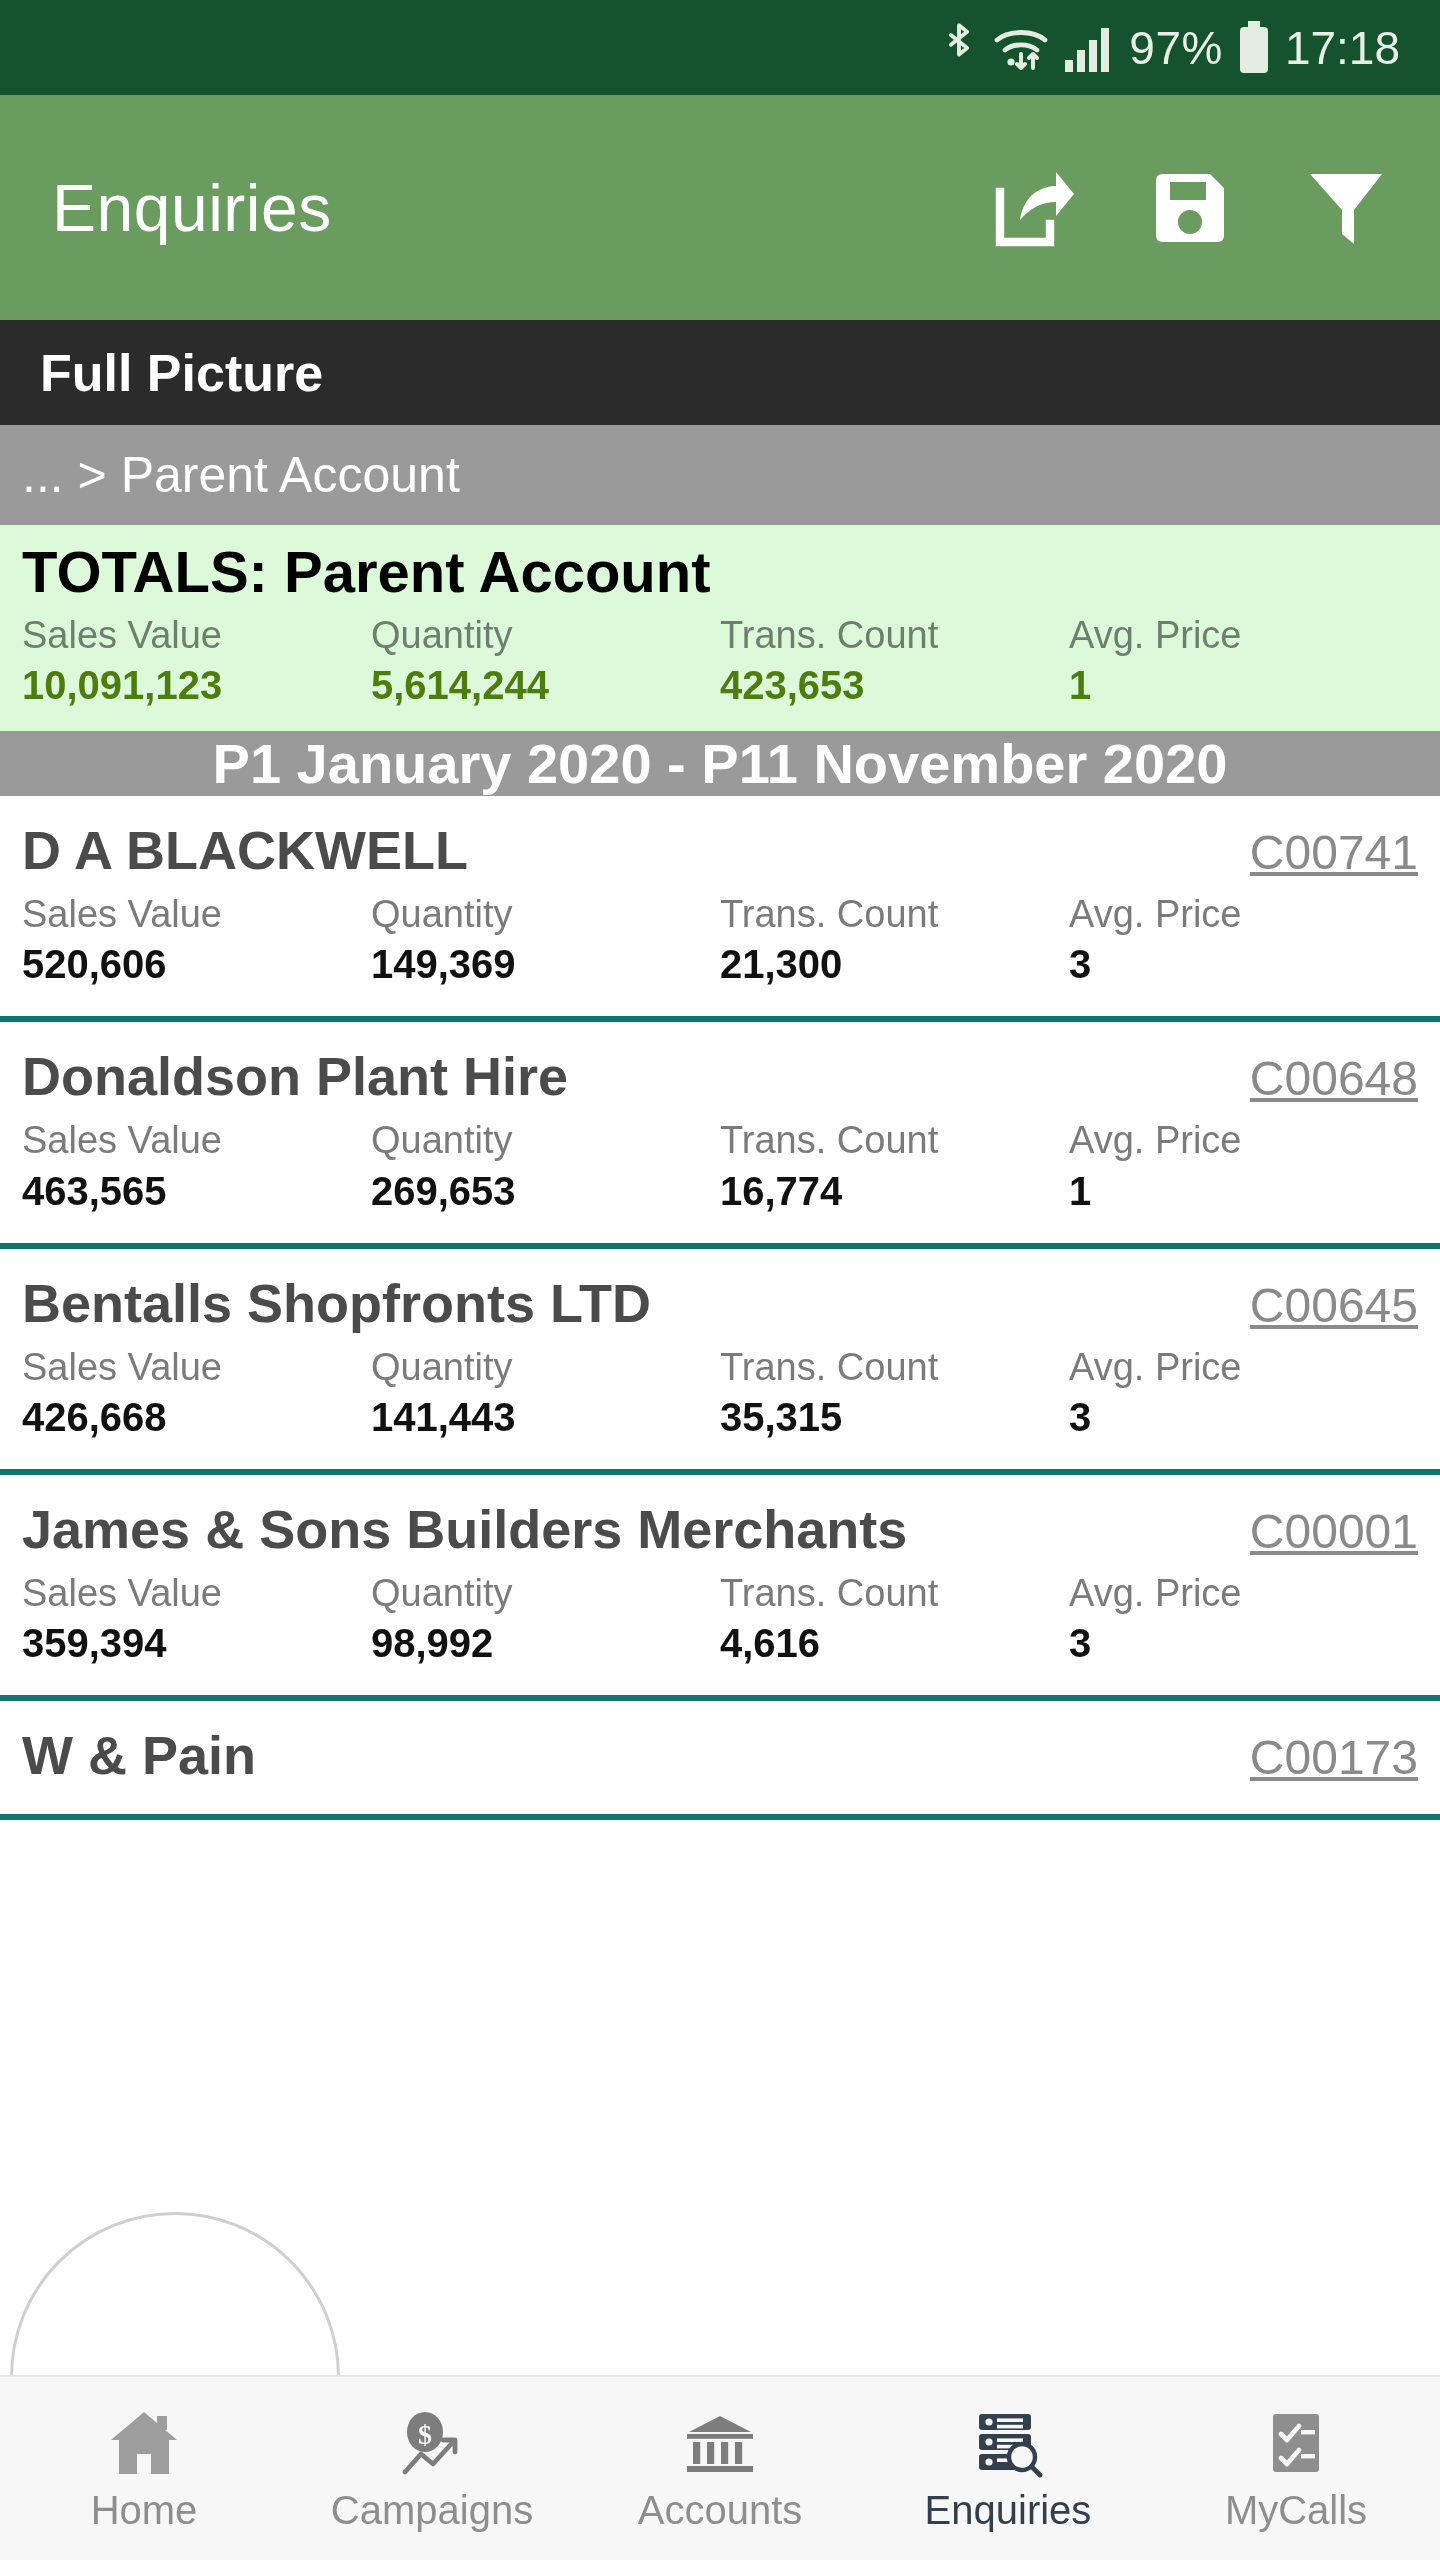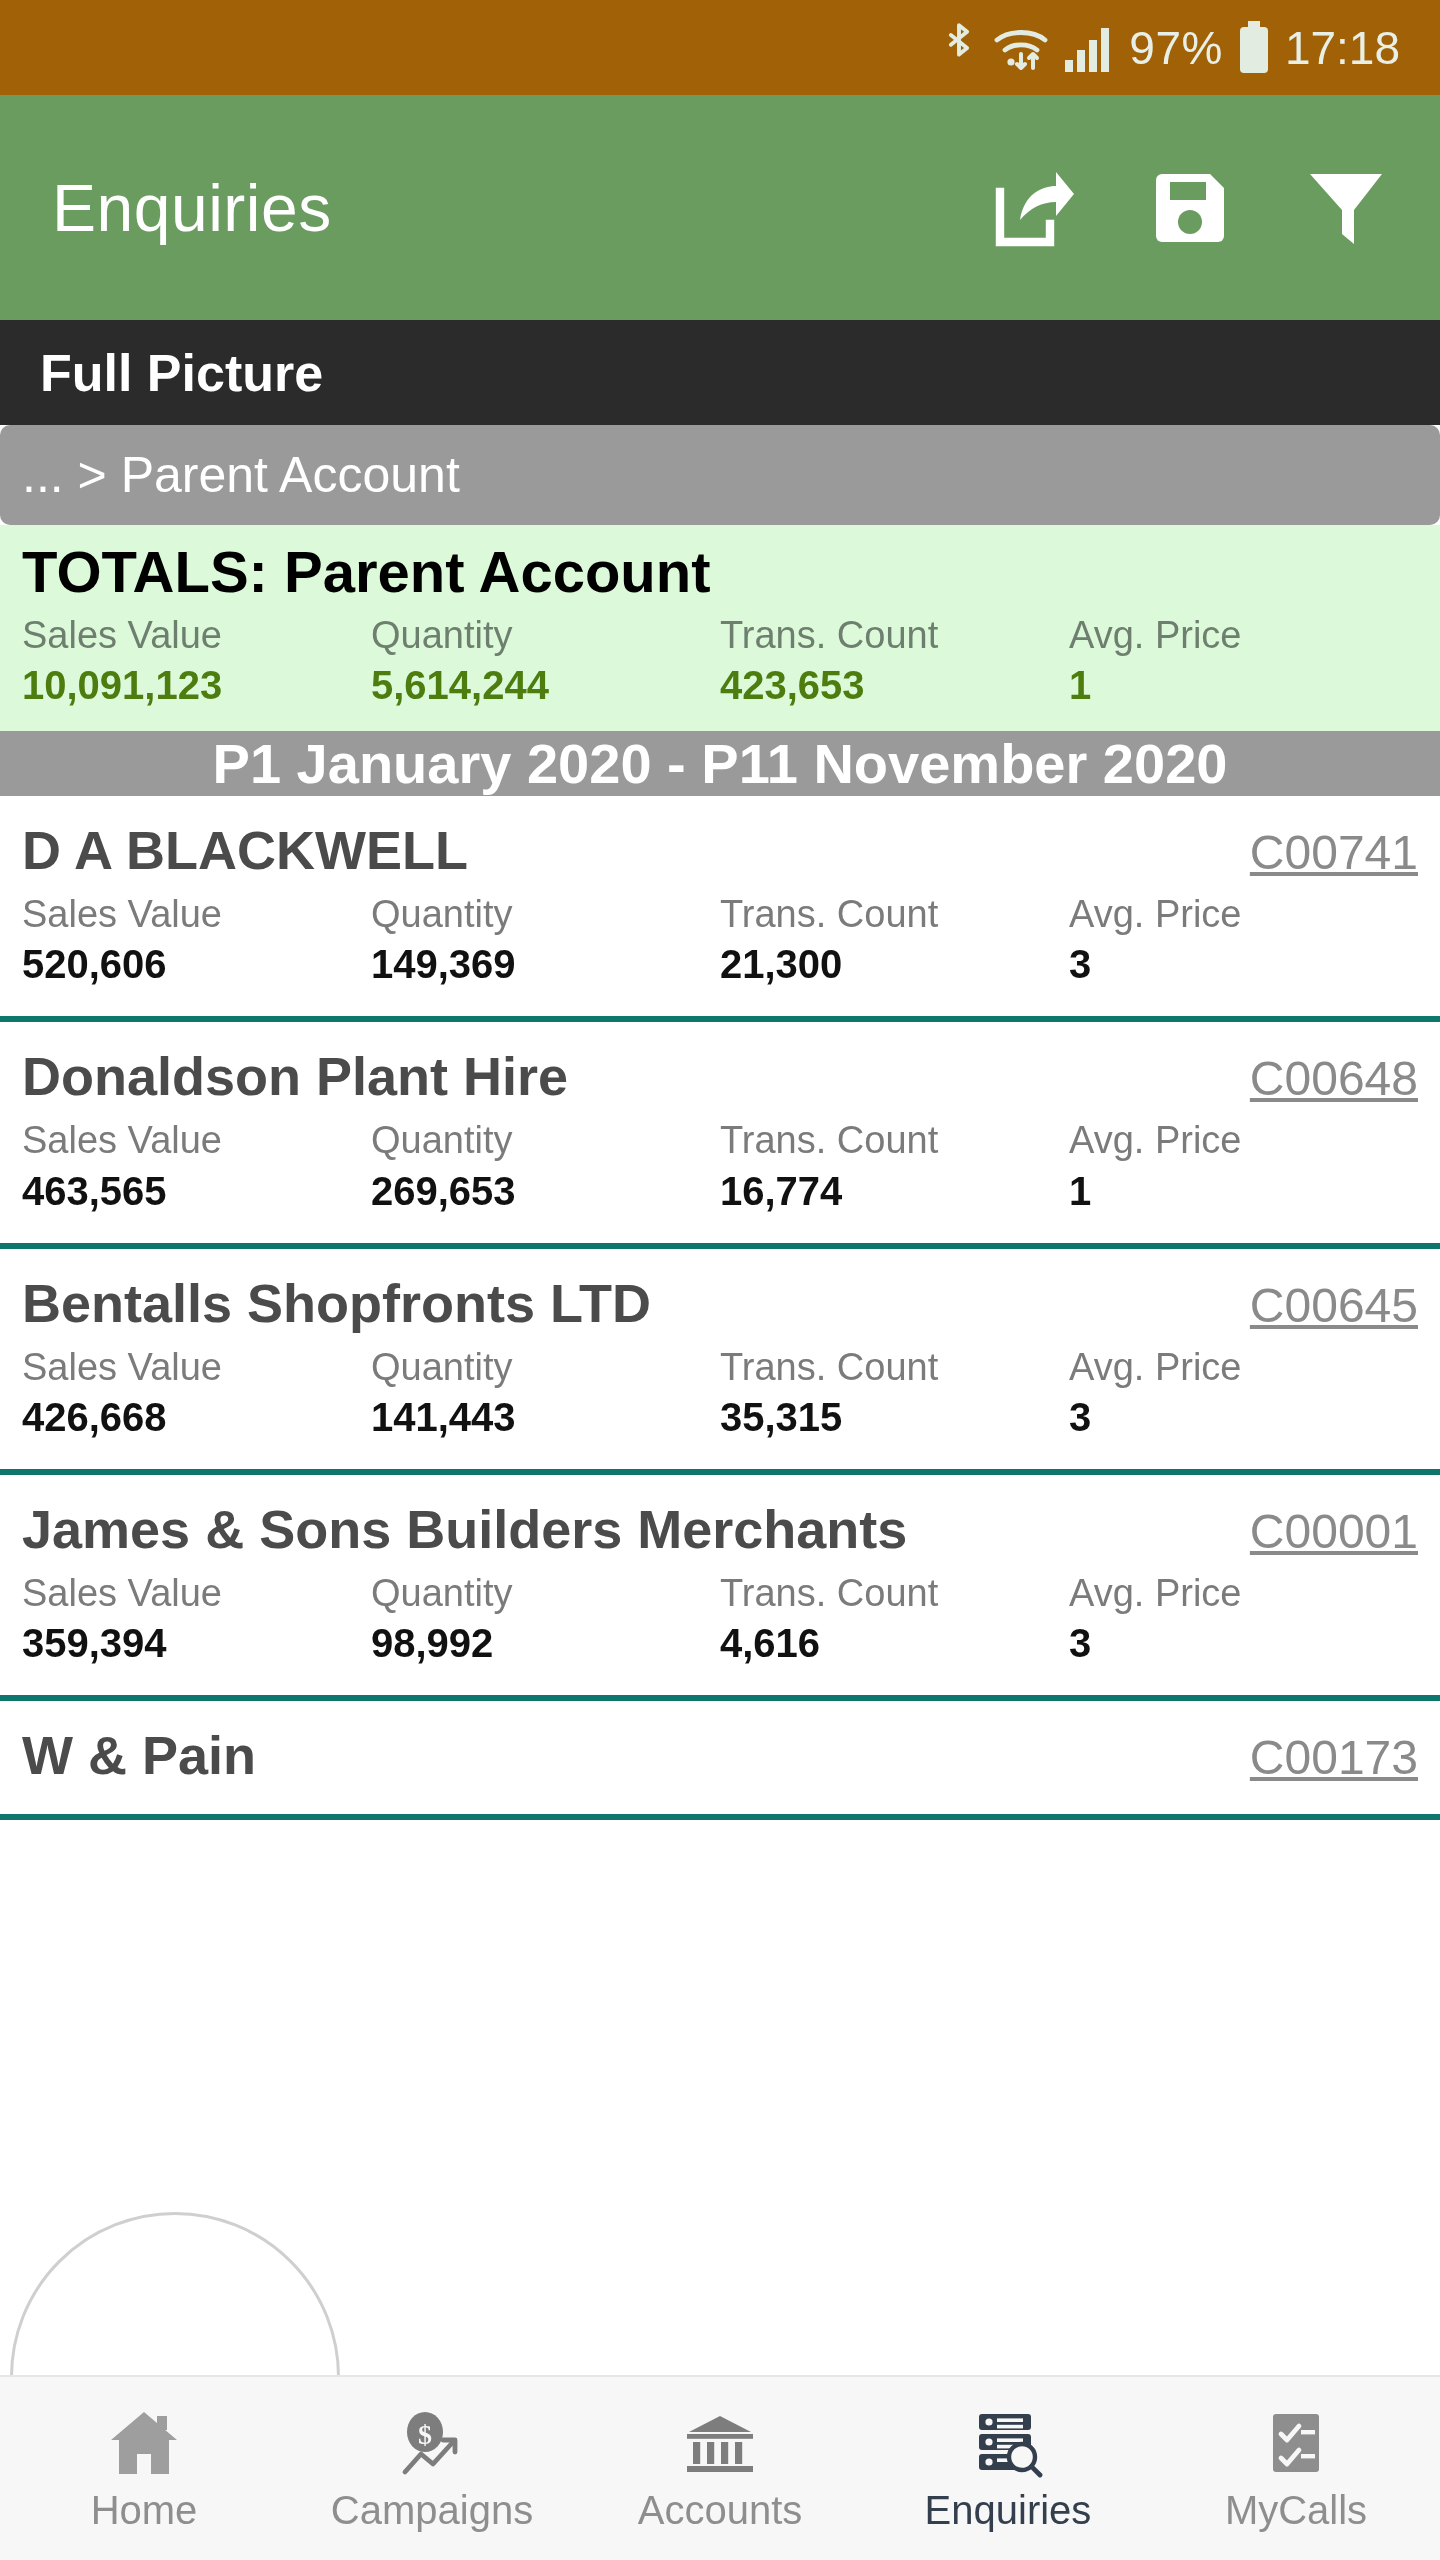--- a/index.html
+++ b/index.html
@@ -5,21 +5,21 @@
   * { margin:0; padding:0; box-sizing:border-box; }
   html, body {
     width:1440px; height:2560px;
     font-family:"Liberation Sans", sans-serif;
     background:#ffffff; overflow:hidden;
   }
   #app { position:relative; width:1440px; height:2560px; display:flex; flex-direction:column; }
 
   
   .statusbar {
-    height:95px; background:#a16207; flex:0 0 95px;
+    height:95px; background:#14532d; flex:0 0 95px;
     display:flex; align-items:center; justify-content:flex-end;
     padding-right:40px; gap:14px; color:#e3ece1;
   }
   .sb-ico { display:flex; align-items:center; }
   .sb-text { font-size:46px; letter-spacing:0.5px; color:#e8efe6; }
   .sb-clock { font-size:46px; color:#e8efe6; margin-left:0; }
 
   
   .appbar {
     height:225px; background:#6a9c60; flex:0 0 225px;
@@ -32,21 +32,21 @@
   
   .section-dark {
     height:105px; flex:0 0 105px; background:#2b2b2b;
     display:flex; align-items:center; padding:4px 40px;
   }
   .section-dark span { color:#ffffff; font-size:52px; font-weight:bold; }
 
   
   .breadcrumb {
     height:100px; flex:0 0 100px; background:#9a9a9a;
-    display:flex; align-items:center; padding:0 22px;border-radius:10px;
+    display:flex; align-items:center; padding:0 22px;
   }
   .breadcrumb span { color:#ffffff; font-size:50px; font-weight:400; }
 
   
   .totals { background:#dcfada; flex:0 0 180px; padding:14px 0 20px 0; }
   .totals-title { font-size:58px; font-weight:bold; color:#000000; padding:0 22px; line-height:1.15; }
   .metrics { display:flex; padding:0 22px; margin-top:6px; }
   .metric { width:350px; }
   .metric-label { font-size:38px; color:#7b7b7b; line-height:1.25; }
   .metric-value { font-size:40px; font-weight:bold; color:#111111; line-height:1.3; }

